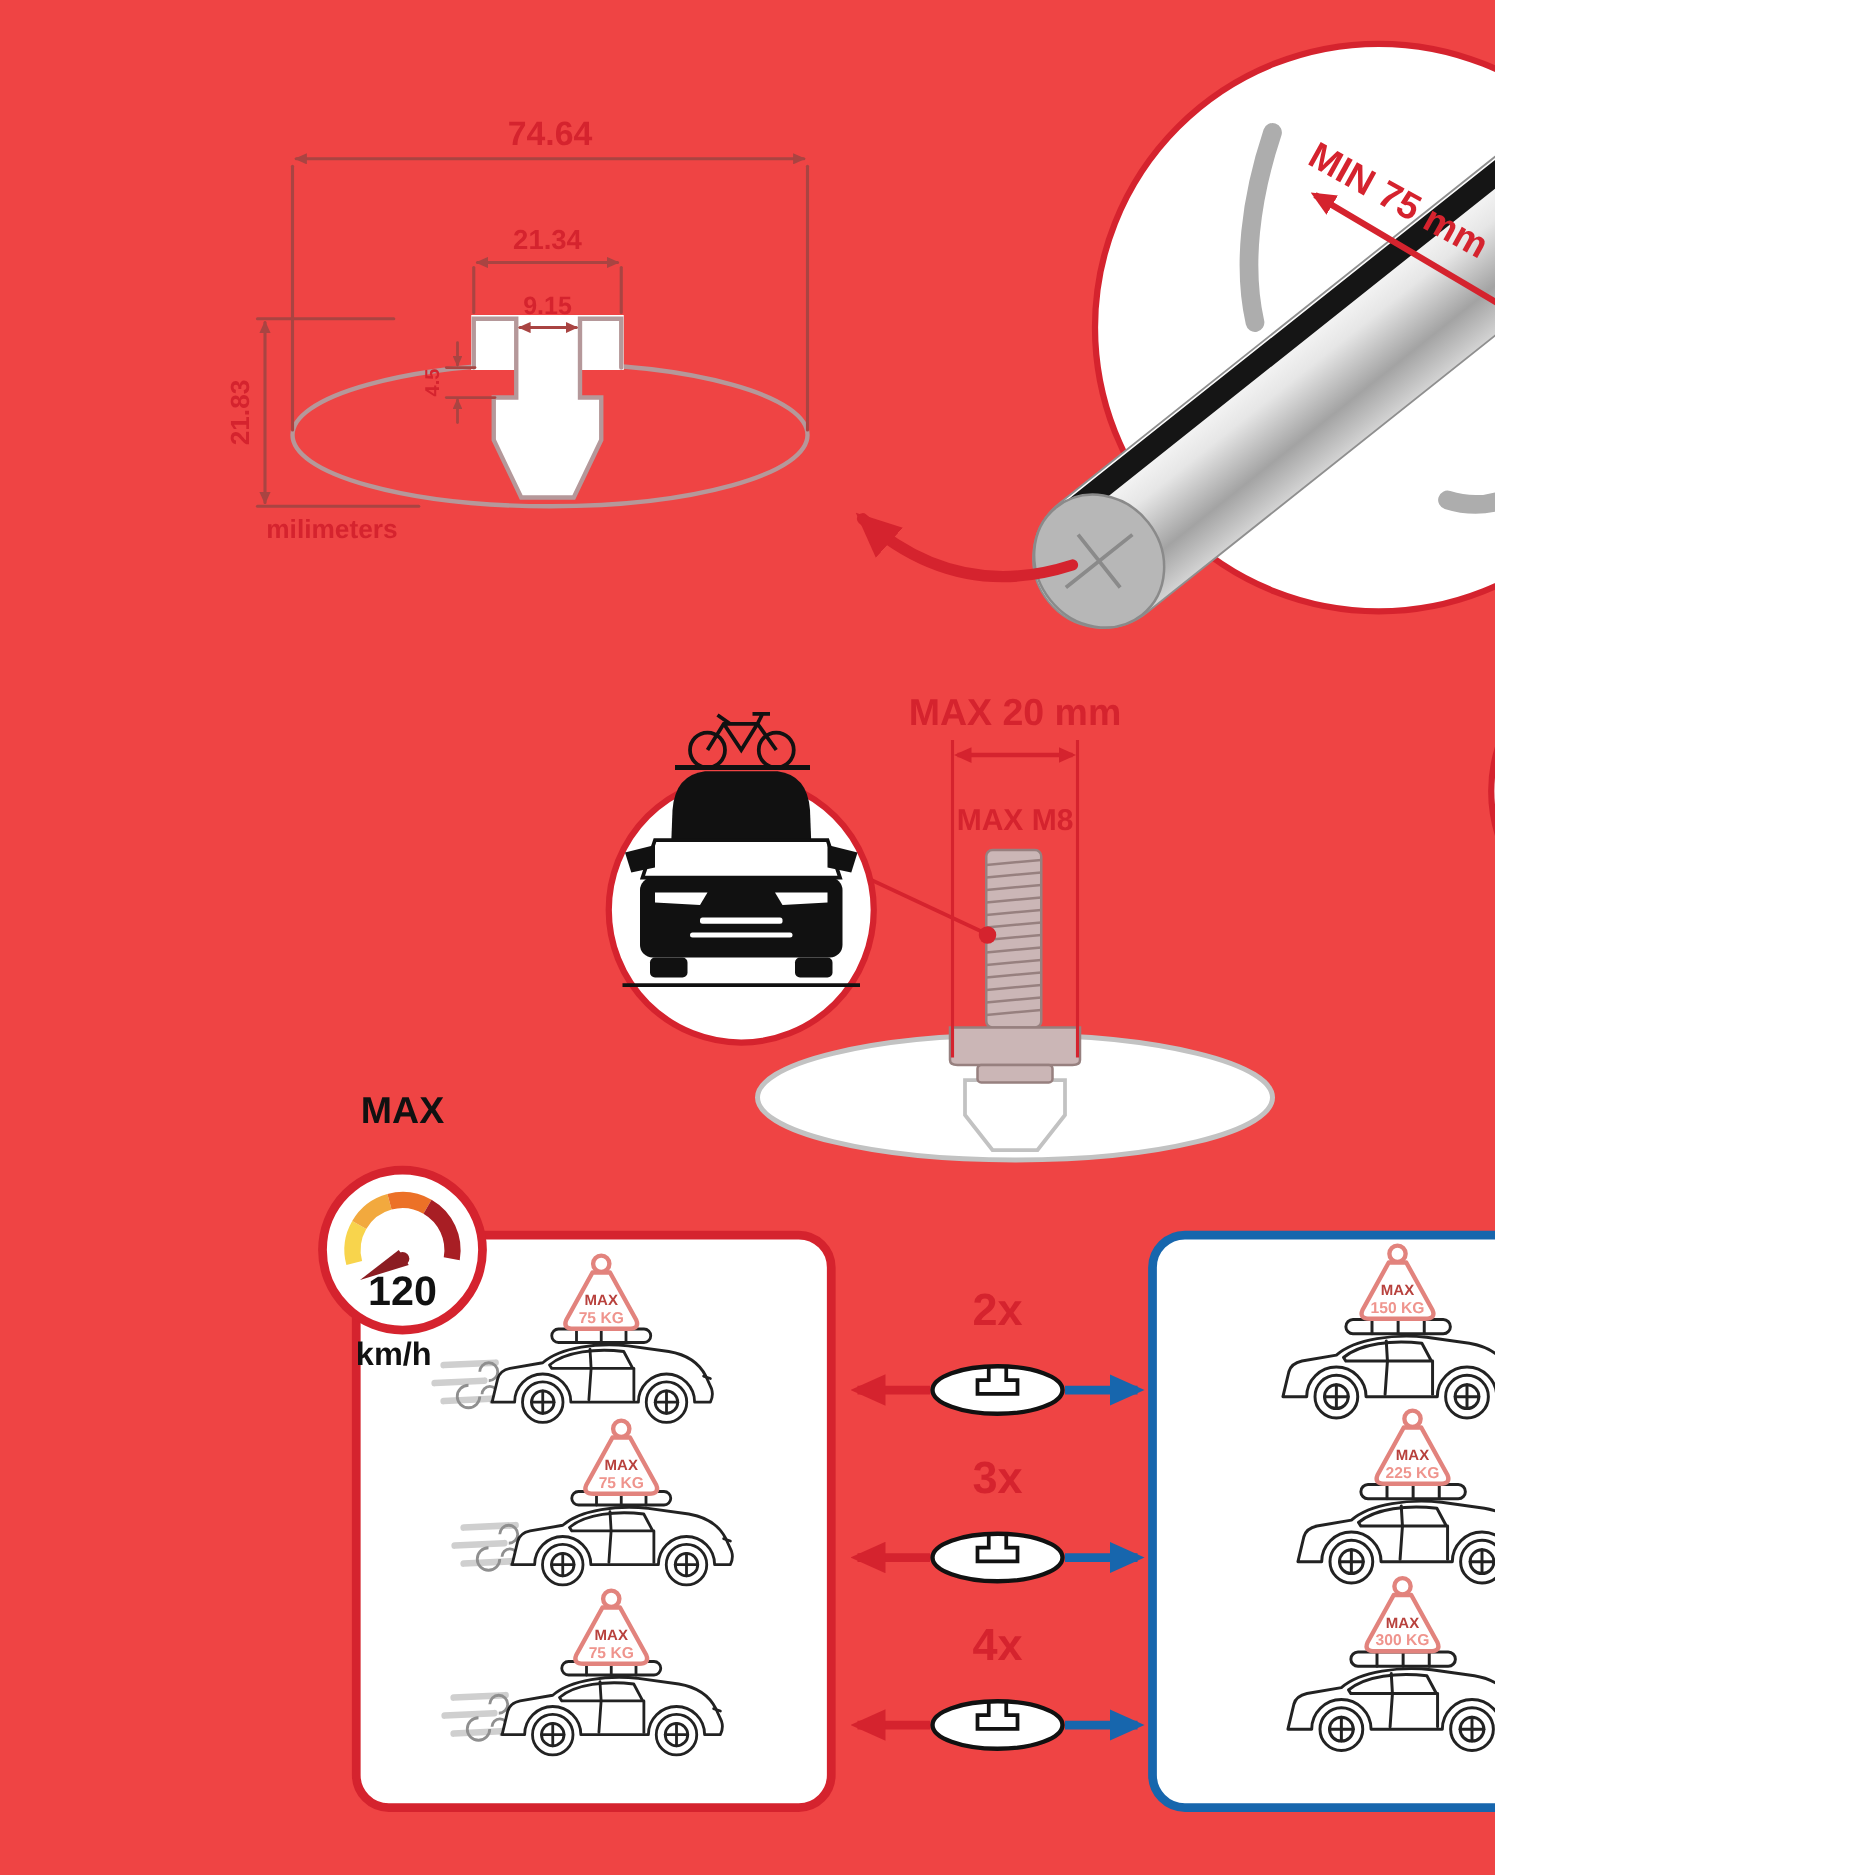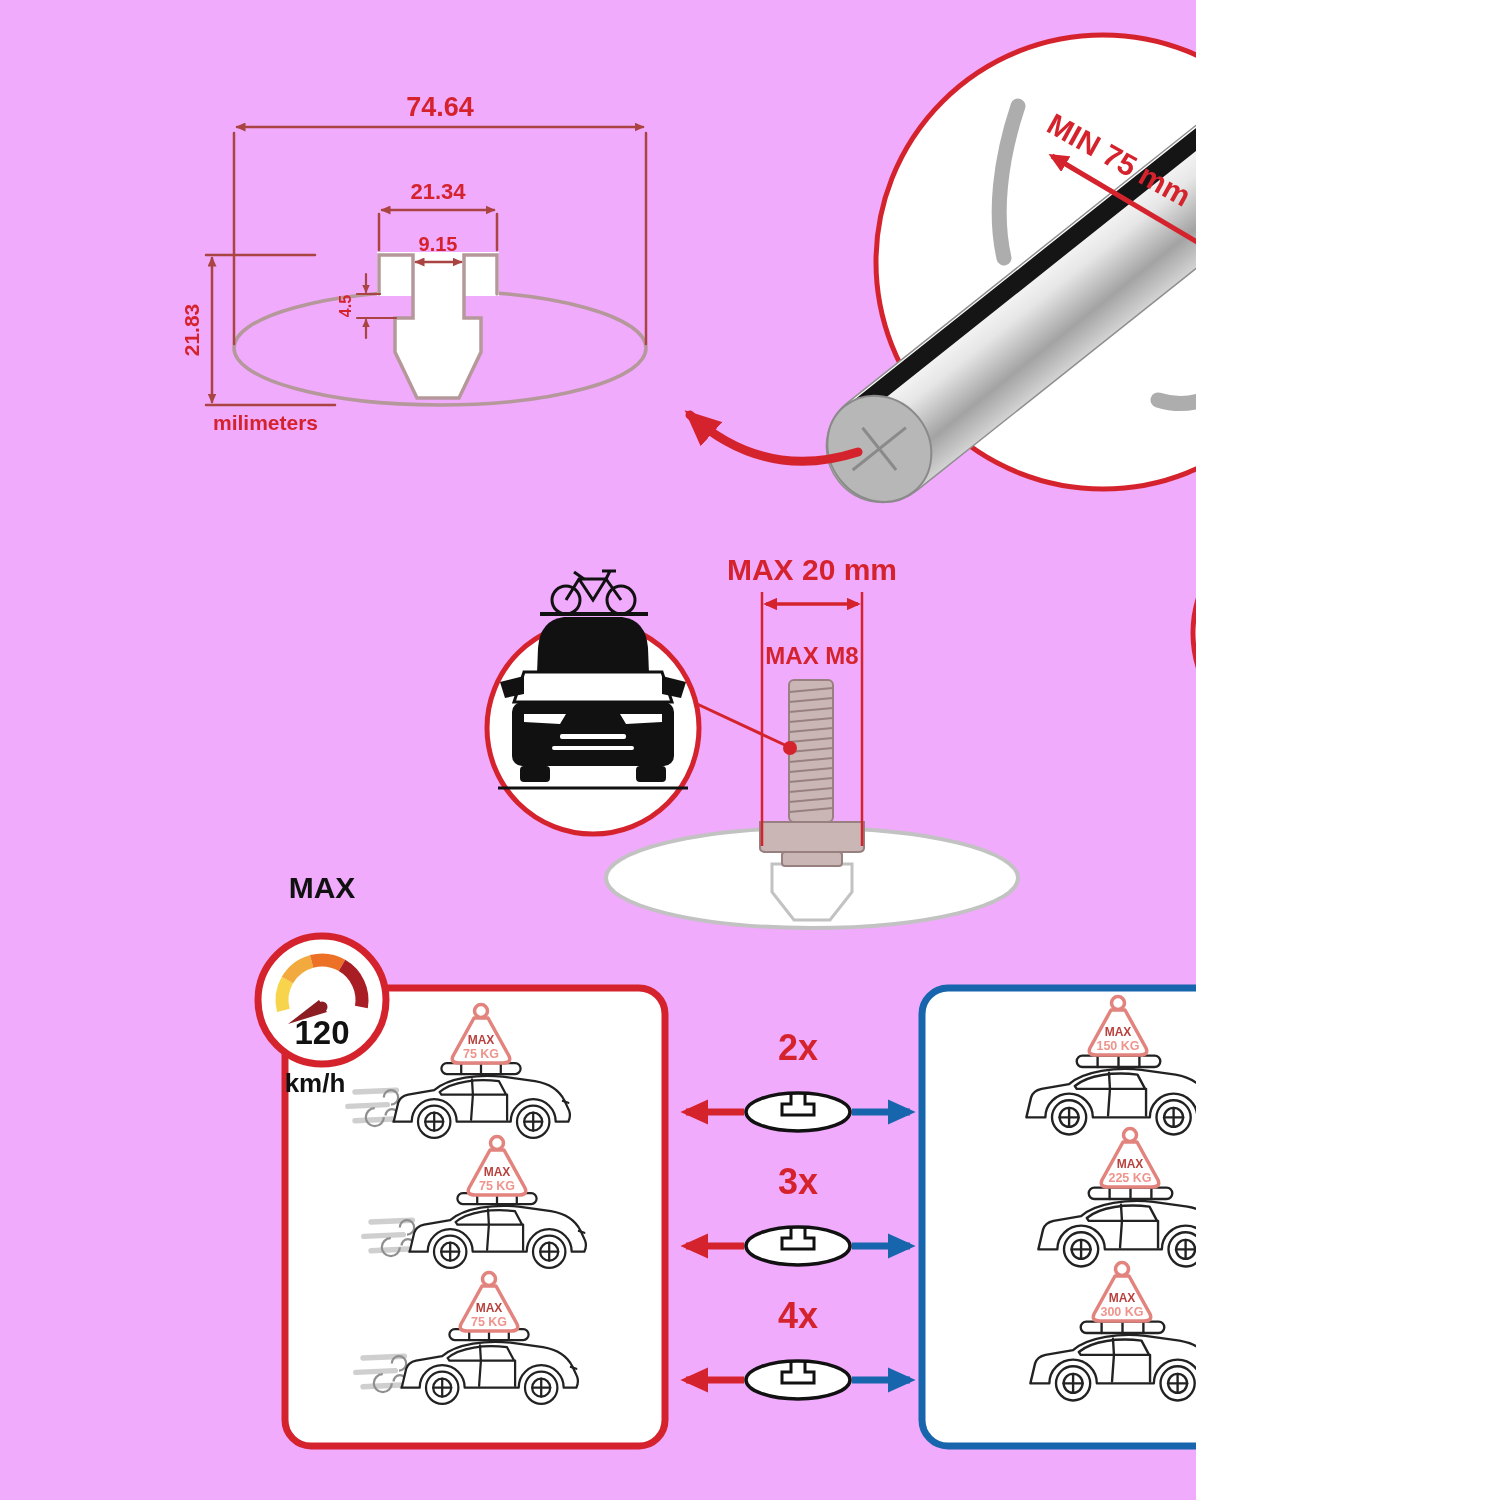--- a/index.html
+++ b/index.html
@@ -1,16 +1,16 @@
 <!DOCTYPE html>
 <html><head>
 <meta charset="utf-8">
 <style>
   html,body{margin:0;padding:0;background:#ffffff;}
-  .stage{position:relative;width:1196px;height:1500px;background:#f0abfc;overflow:hidden;}
+  .stage{position:relative;width:1196px;height:1500px;background:#ef4444;overflow:hidden;}
   .stage > svg{position:absolute;left:0;top:0;}
   text{font-family:"Liberation Sans","DejaVu Sans",sans-serif;}
   .dimTxt{fill:#d5232e;font-weight:700;}
   .blkTxt{fill:#111111;font-weight:700;}
   .tagTitle{fill:#b8413d;font-weight:700;}
   .tagWeight{fill:#ef948d;font-weight:700;}
 </style>
 </head>
 <body>
 

